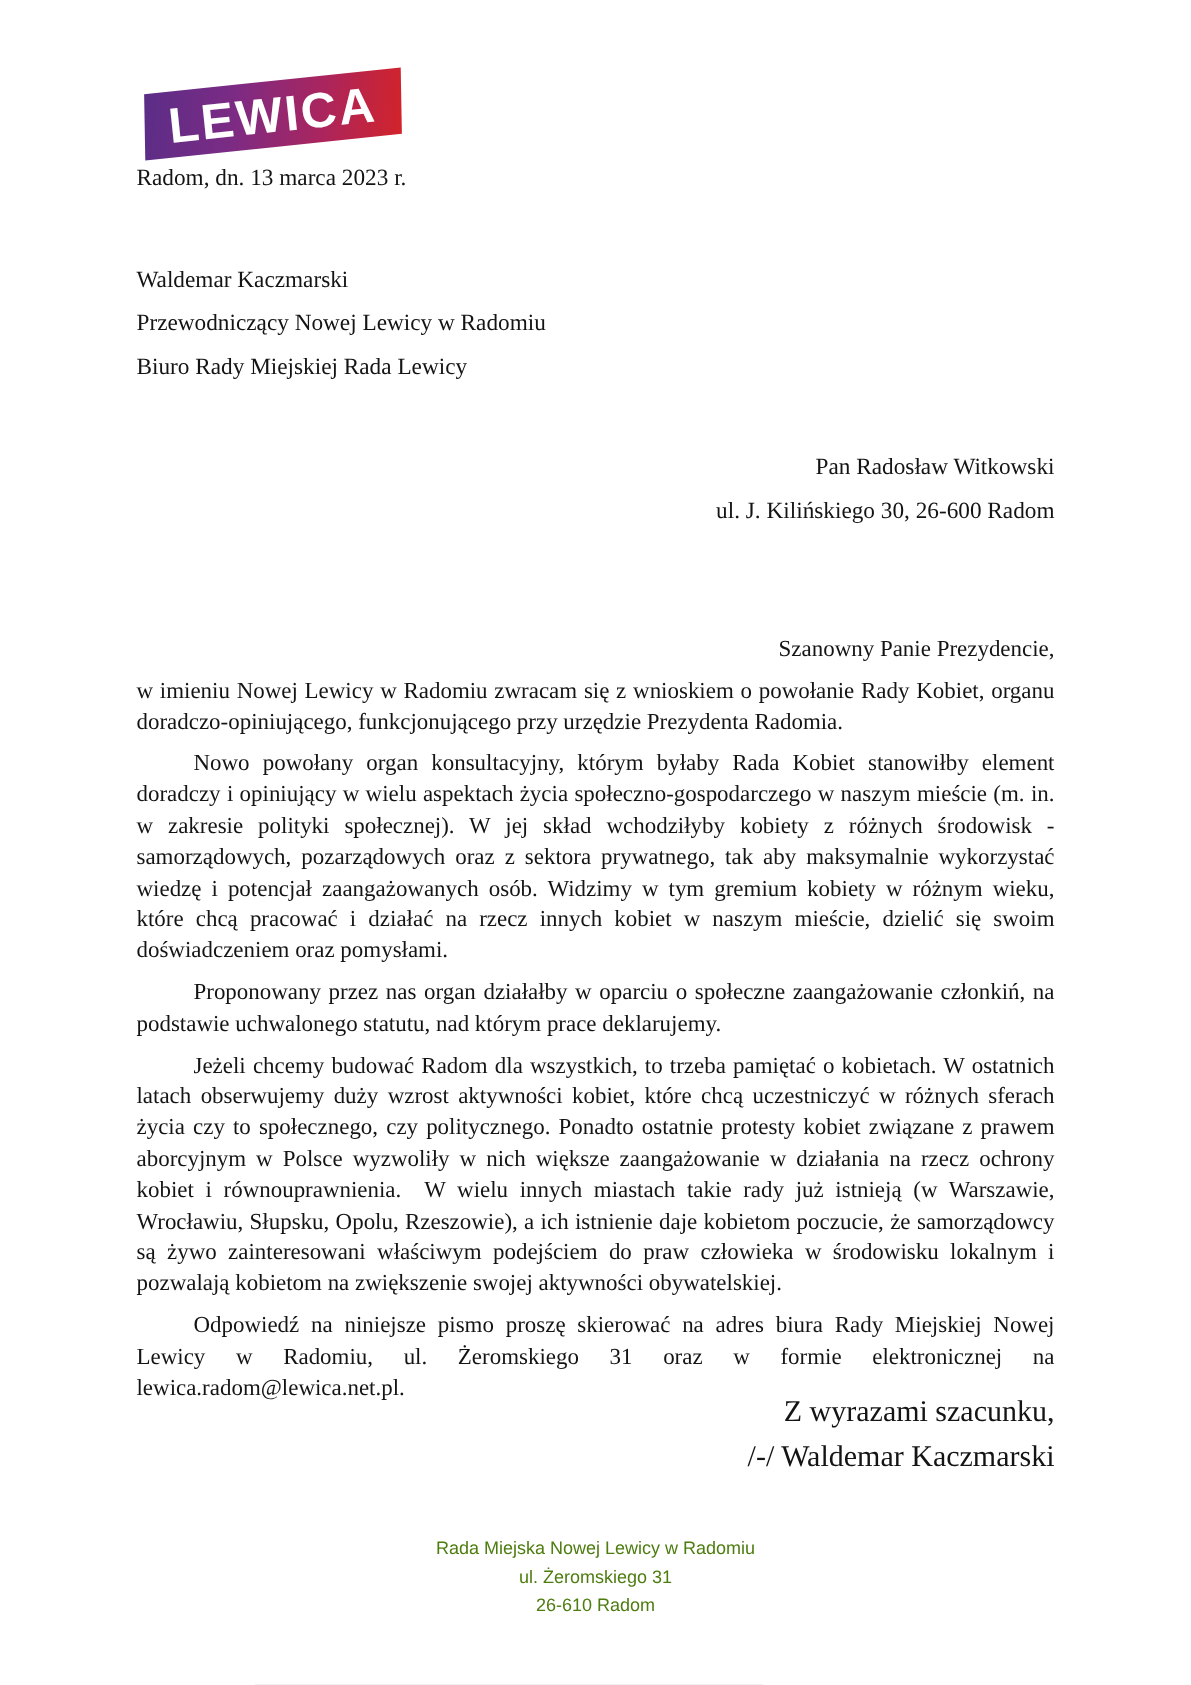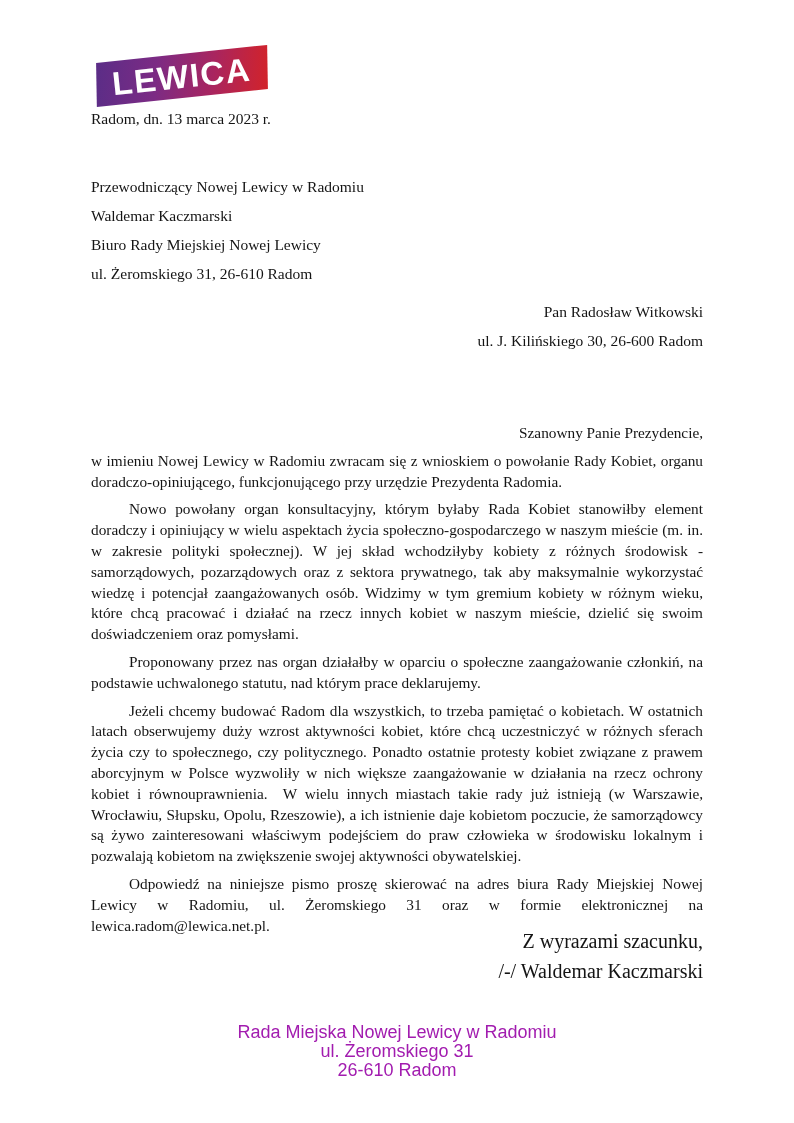--- a/index.html
+++ b/index.html
@@ -103,44 +103,43 @@
     margin: 0 0 9px 0;
     line-height: 21px;
   }
   .footer-block {
     position: absolute;
     top: 1023px;
     left: 0;
     right: 0;
     text-align: center;
     font-family: "Liberation Sans", sans-serif;
-    font-size: 18px;
-    color: #a21caf;
+    font-size: 12px;
+    color: #4d7c0f;
   }
   .footer-block p {
     margin: 0;
     line-height: 19px;
   }
 </style>
 </head>
 <body>
 
 <div class="page">
 
   <div class="logo-band">
     <span class="logo-text">LEWICA</span>
   </div>
 
   <div class="date-row">Radom, dn. 13 marca 2023 r.</div>
 
   <div class="sender-block">
+    <p>Waldemar Kaczmarski</p>
     <p>Przewodniczący Nowej Lewicy w Radomiu</p>
-    <p>Waldemar Kaczmarski</p>
-    <p>Biuro Rady Miejskiej Nowej Lewicy</p>
-    <p>ul. Żeromskiego 31, 26-610 Radom</p>
+    <p>Biuro Rady Miejskiej Rada Lewicy</p>
   </div>
 
   <div class="recipient-block">
     <p>Pan Radosław Witkowski</p>
     <p>ul. J. Kilińskiego 30, 26-600 Radom</p>
   </div>
 
   <div class="body-block">
     <p class="salutation">Szanowny Panie Prezydencie,</p>
     <p>w imieniu Nowej Lewicy w Radomiu zwracam się z wnioskiem o powołanie Rady Kobiet, organu doradczo-opiniującego, funkcjonującego przy urzędzie Prezydenta Radomia.</p>

